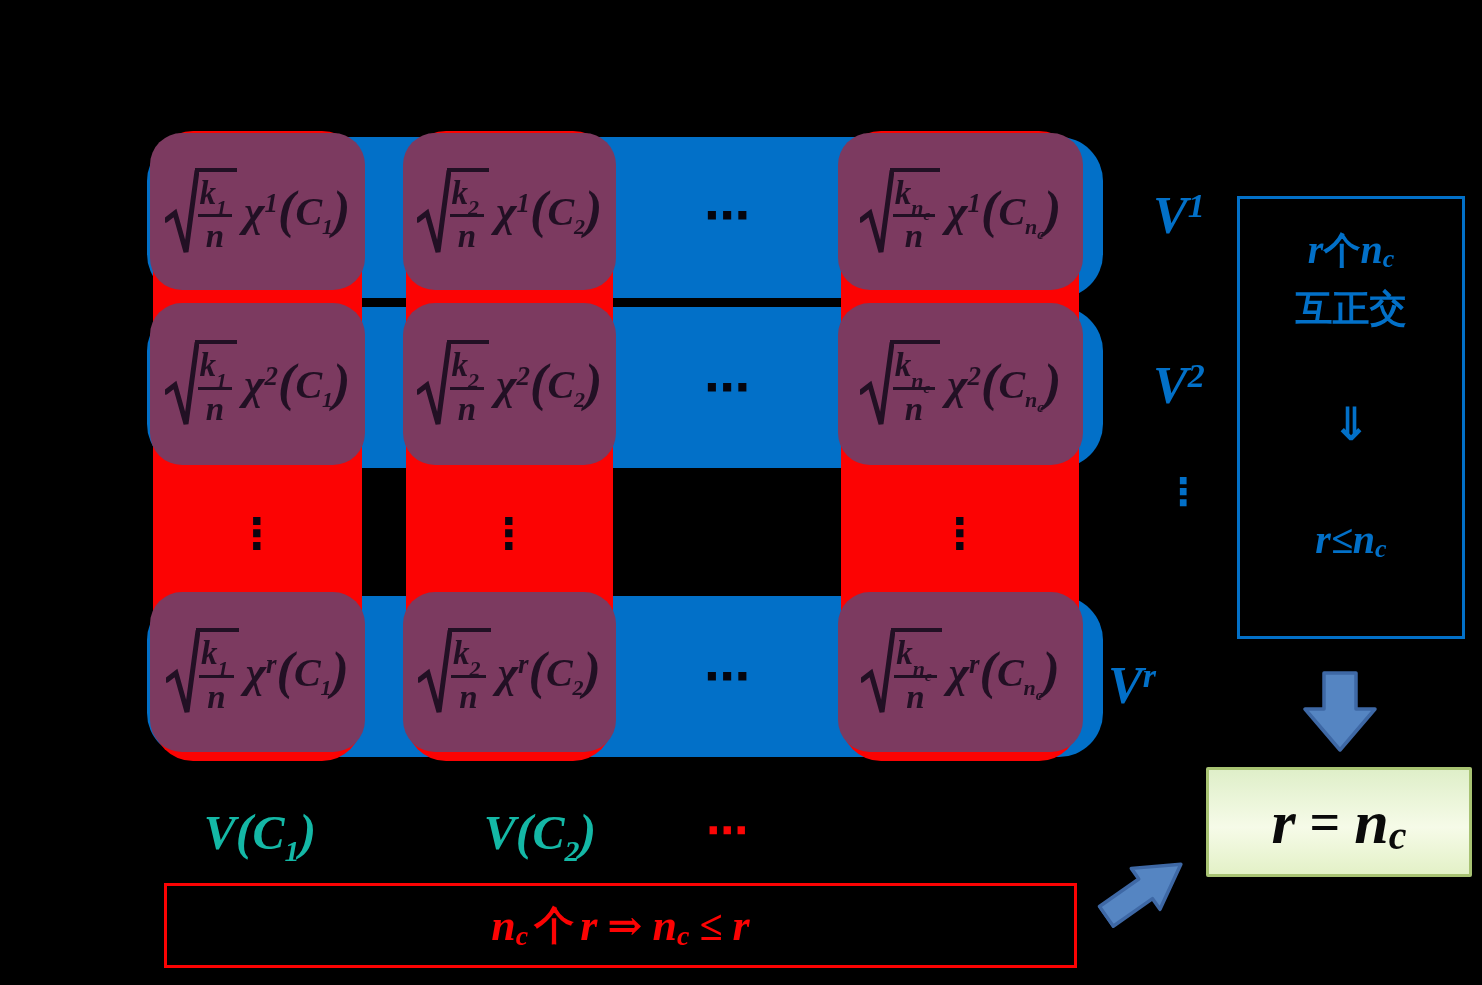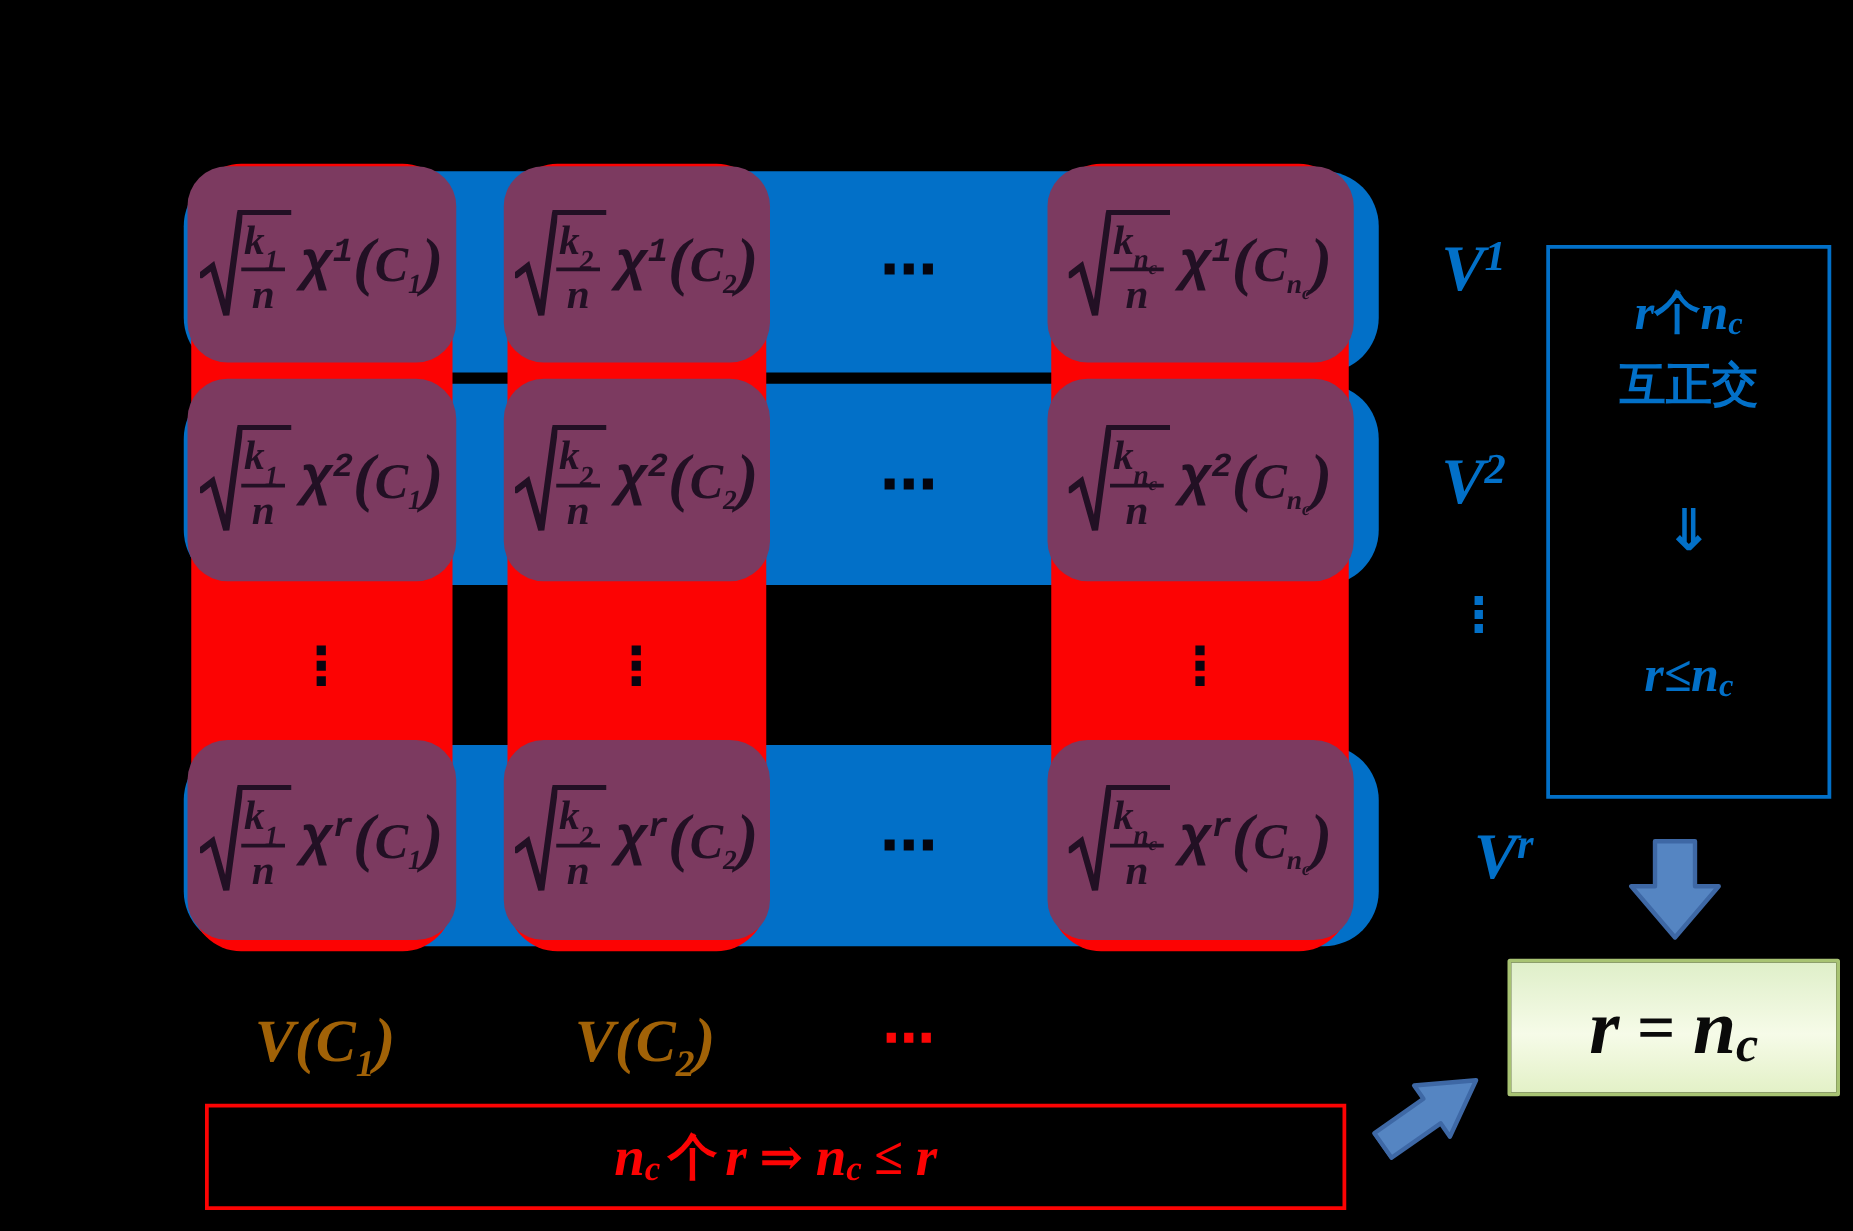--- a/index.html
+++ b/index.html
@@ -19,21 +19,21 @@
   .formula{display:flex;align-items:center;color:#221024;font-weight:bold;white-space:nowrap;}
   .mi{font-style:italic;}
   .sqrt{display:flex;align-items:flex-start;}
   .radsvg{display:block;margin-right:-4px;}
   .radicand{border-top:4px solid #221024;padding:4px 5px 0 3px;}
   .frac{display:inline-flex;flex-direction:column;align-items:center;line-height:1.05;}
   .num{font-size:33px;border-bottom:3px solid #221024;padding:0 5px 4px 2px;display:inline-flex;align-items:flex-end;}
   .den{font-size:33px;padding-top:2px;}
   .fsub{font-size:22px;transform:translateY(9px);display:inline-block;}
   .fsubsub{font-size:15px;transform:translateY(5px);display:inline-block;}
-  .chi{font-size:44px;margin-left:7px;font-family:Liberation Mono, monospace;}
+  .chi{font-size:44px;margin-left:7px;}
   .chisup{font-size:27px;display:inline-block;transform:translateY(-14px);}
   .paren{font-size:52px;font-weight:bold;font-style:italic;transform:translateY(-2px);}
   .cvar{font-size:40px;}
 
   .rowdots{position:absolute;color:#05050E;font-weight:bold;font-size:46px;transform:translate(-50%,-50%);font-family:"DejaVu Sans",sans-serif;}
   .coldots{position:absolute;color:#0A0410;font-weight:bold;font-size:42px;transform:translate(-50%,-50%);font-family:"DejaVu Sans",sans-serif;}
 
   
   .vlabel{position:absolute;color:#0270C8;font-style:italic;font-weight:bold;font-size:52px;line-height:1;}
   .vlabel .sup{font-size:34px;font-style:italic;display:inline-block;transform:translateY(-16px);}
@@ -55,21 +55,21 @@
   
   .greenbox{position:absolute;left:1206px;top:767px;width:266px;height:110px;box-sizing:border-box;
             border:3px solid #A8C373;border-radius:2px;
             background:linear-gradient(180deg,#DFEFC9 0%,#F6FBE8 55%,#E3F1C7 100%);
             display:flex;align-items:center;justify-content:center;color:#0A0A0A;font-weight:bold;}
   .gb-math{font-style:italic;font-size:62px;}
   .gb-eq{font-size:54px;padding:0 14px;}
   .gb-sub{font-style:italic;font-size:40px;display:inline-block;transform:translateY(13px);}
 
   
-  .blabel{position:absolute;color:#a16207;font-weight:bold;font-style:italic;font-size:48px;
+  .blabel{position:absolute;color:#14b8a6;font-weight:bold;font-style:italic;font-size:48px;
           transform:translate(-50%,-50%);white-space:nowrap;}
   .blabel .lp{font-size:50px;}
   .blabel .bsub{font-size:30px;display:inline-block;transform:translateY(12px);}
   .blabel .bsubsub{font-size:20px;display:inline-block;transform:translateY(8px);}
   .bdots{position:absolute;color:#FB0606;font-weight:bold;font-size:42px;transform:translate(-50%,-50%);
          font-family:"DejaVu Sans",sans-serif;}
 
   
   .redbox{position:absolute;left:164px;top:883px;width:913px;height:85px;box-sizing:border-box;
           border:3px solid #FC0303;display:flex;align-items:center;justify-content:center;
@@ -279,21 +279,21 @@
   <div class="rowdots" style="left:727px;top:387px">⋯</div>
   <div class="rowdots" style="left:727px;top:676px">⋯</div>
 
   <div class="coldots" style="left:257px;top:533px">⋮</div>
   <div class="coldots" style="left:509px;top:533px">⋮</div>
   <div class="coldots" style="left:960px;top:533px">⋮</div>
 
   <div class="vlabel" style="left:1153px;top:190px"><span>V</span><span class="sup">1</span></div>
   <div class="vlabel" style="left:1153px;top:360px"><span>V</span><span class="sup">2</span></div>
   <div class="vdots" style="left:1164px;top:470px">⋮</div>
-  <div class="vlabel" style="left:1179px;top:660px"><span>V</span><span class="sup">r</span></div>
+  <div class="vlabel" style="left:1108px;top:660px"><span>V</span><span class="sup">r</span></div>
 
   <div class="bluebox">
     <div class="bb-line">
         <span class="bb-math">r</span>
         <span> 个 </span>
         <span class="bb-math">n</span>
         <span class="bb-sub">c</span>
       </div>
     <div class="bb-line">互正交</div>
     <div class="bb-line"></div>
@@ -316,21 +316,21 @@
     <span class="gb-eq">=</span>
     <span class="gb-math">n</span>
     <span class="gb-sub">c</span>
   </div>
 
   <svg class="arrow-ne" width="96" height="56" viewBox="0 0 96 56">
     <polygon points="2,16 50,16 50,3 93,28 50,53 50,40 2,40" fill="#5585C2" stroke="#3E68A5" stroke-width="3.5" stroke-linejoin="round"></polygon>
   </svg>
 
   <div class="blabel" style="left:260px;top:832px"><span>V</span><span class="lp">(</span><span>C</span><span class="bsub">1</span><span class="bsubsub"></span><span class="lp">)</span></div>
-  <div class="blabel" style="left:516px;top:832px"><span>V</span><span class="lp">(</span><span>C</span><span class="bsub">2</span><span class="bsubsub"></span><span class="lp">)</span></div>
+  <div class="blabel" style="left:540px;top:832px"><span>V</span><span class="lp">(</span><span>C</span><span class="bsub">2</span><span class="bsubsub"></span><span class="lp">)</span></div>
   <div class="bdots" style="left:727px;top:830px">⋯</div>
 
   <div class="redbox">
     <span class="rb-math">n</span>
     <span class="rb-sub">c</span>
     <span class="rb-cjk"> 个 </span>
     <span class="rb-math">r</span>
     <span class="rb-op">⇒</span>
     <span class="rb-math">n</span>
     <span class="rb-sub">c</span>

